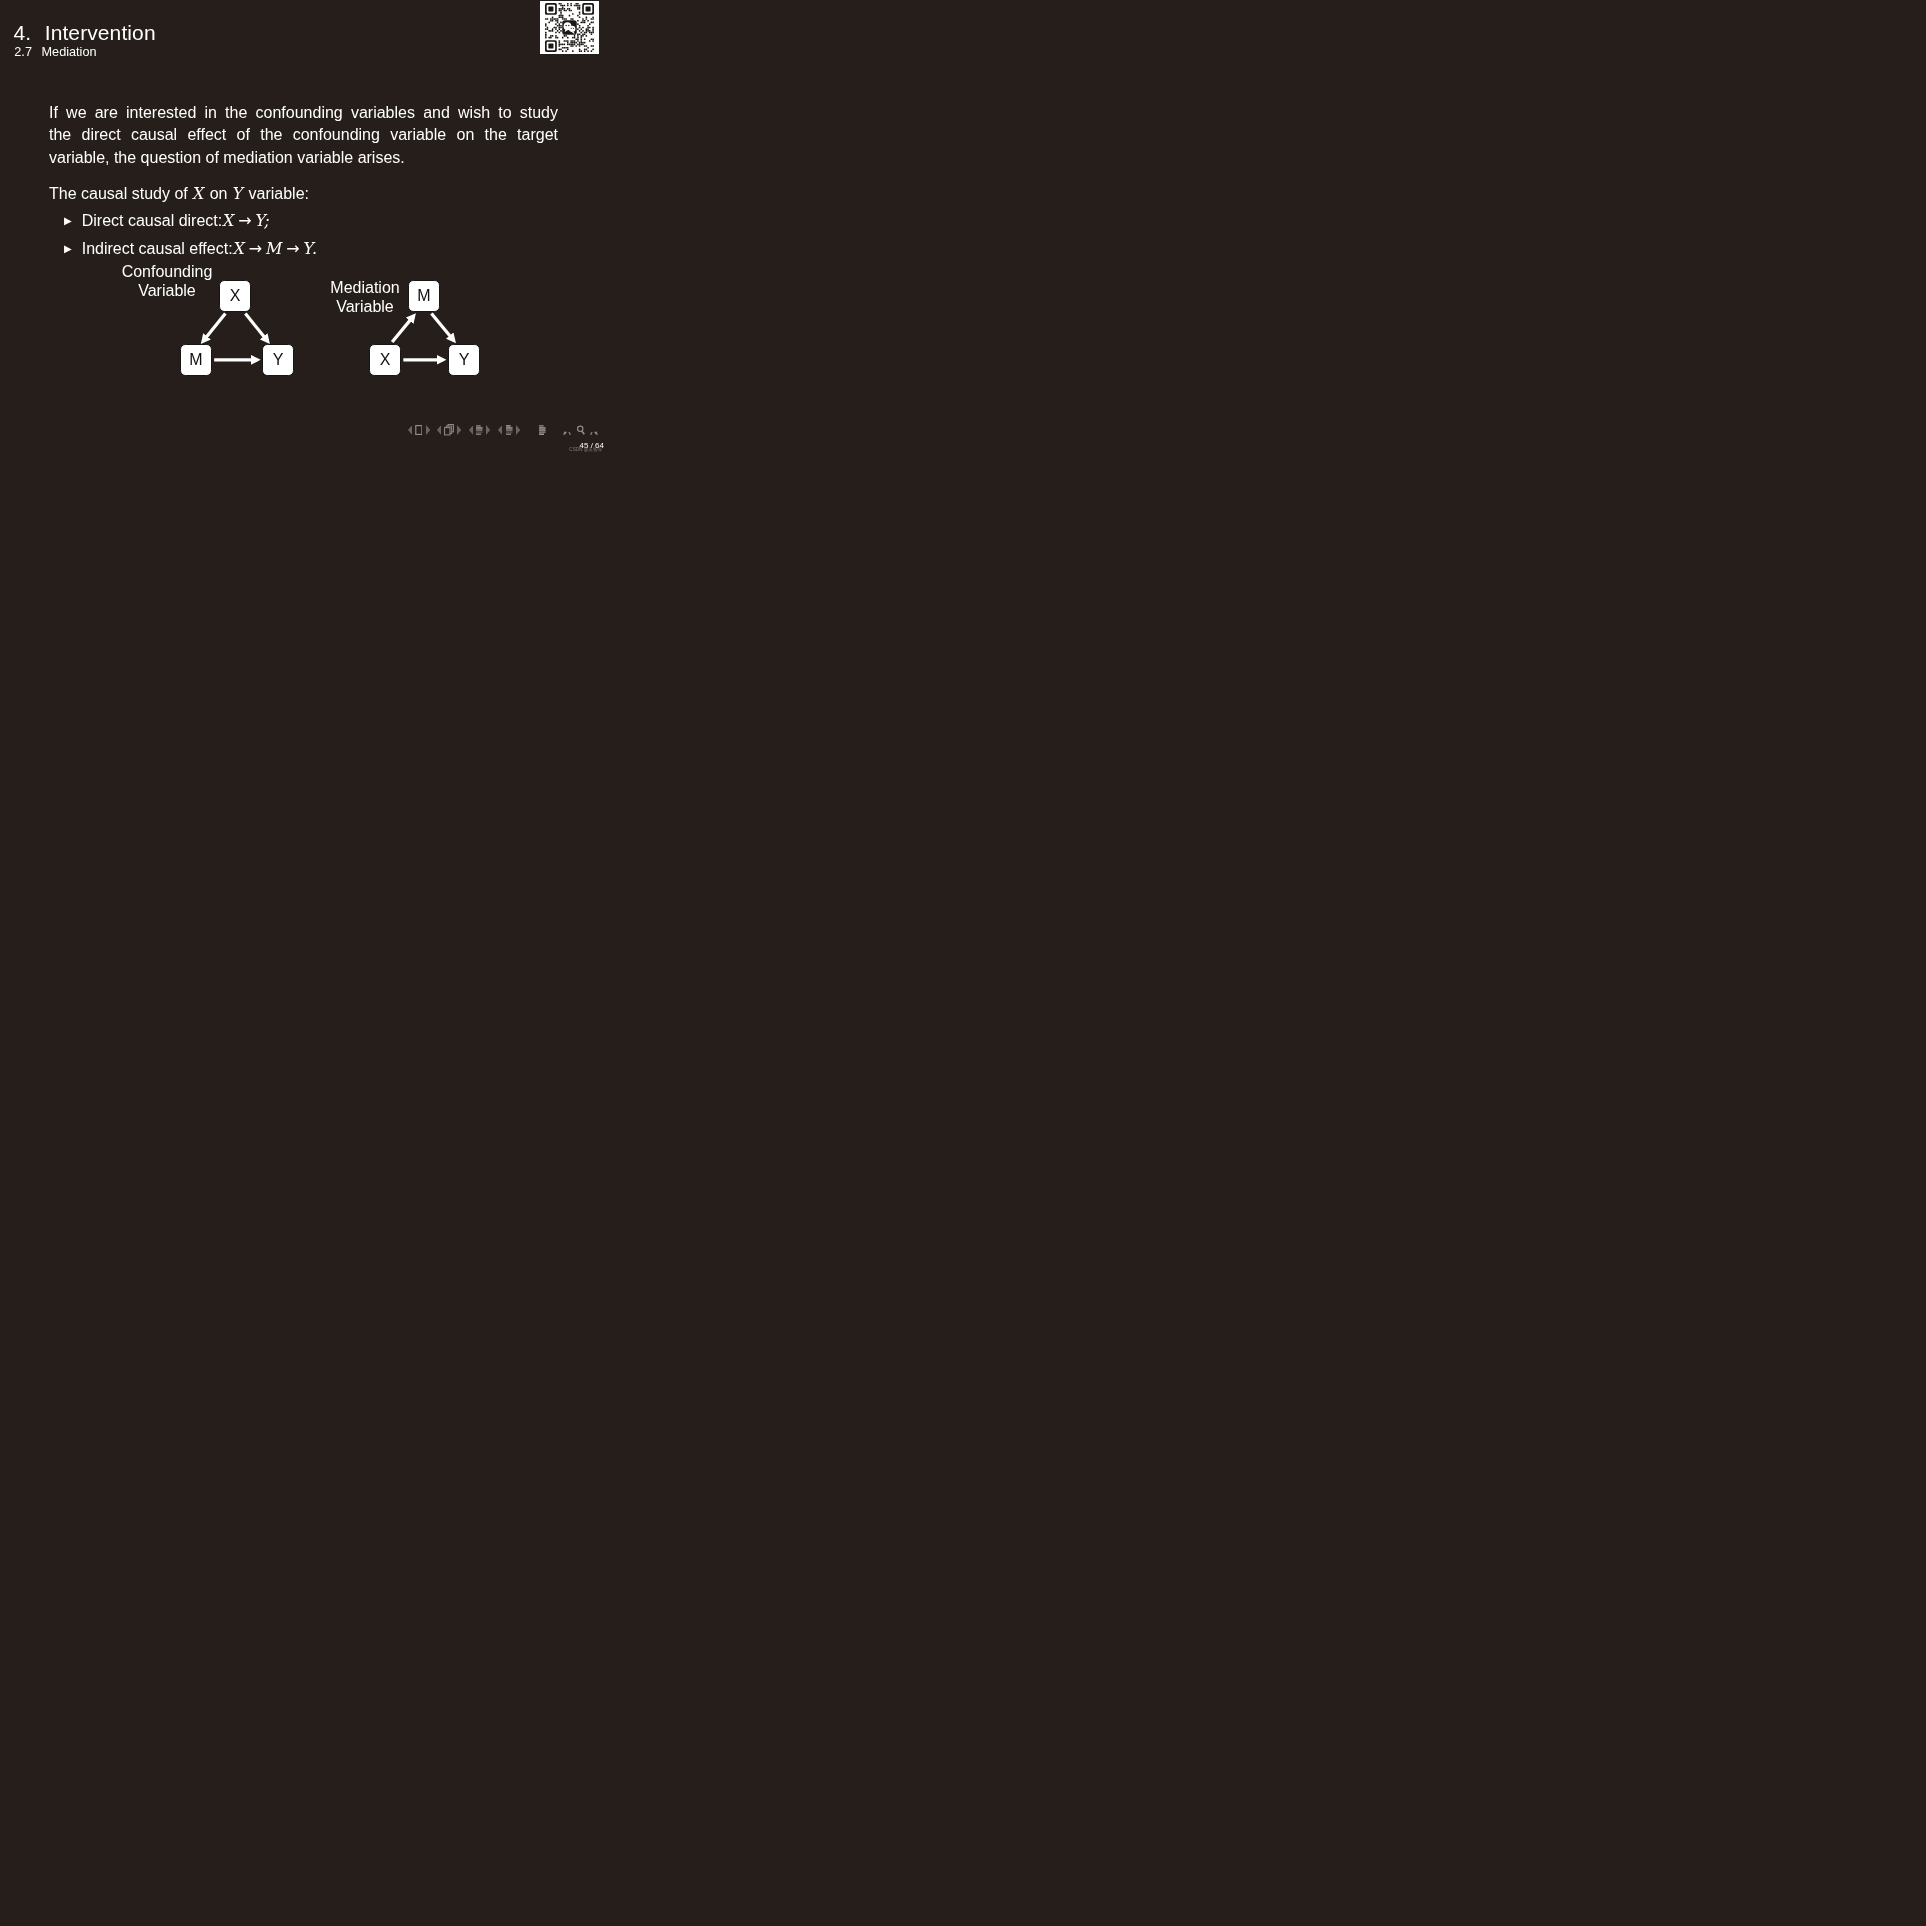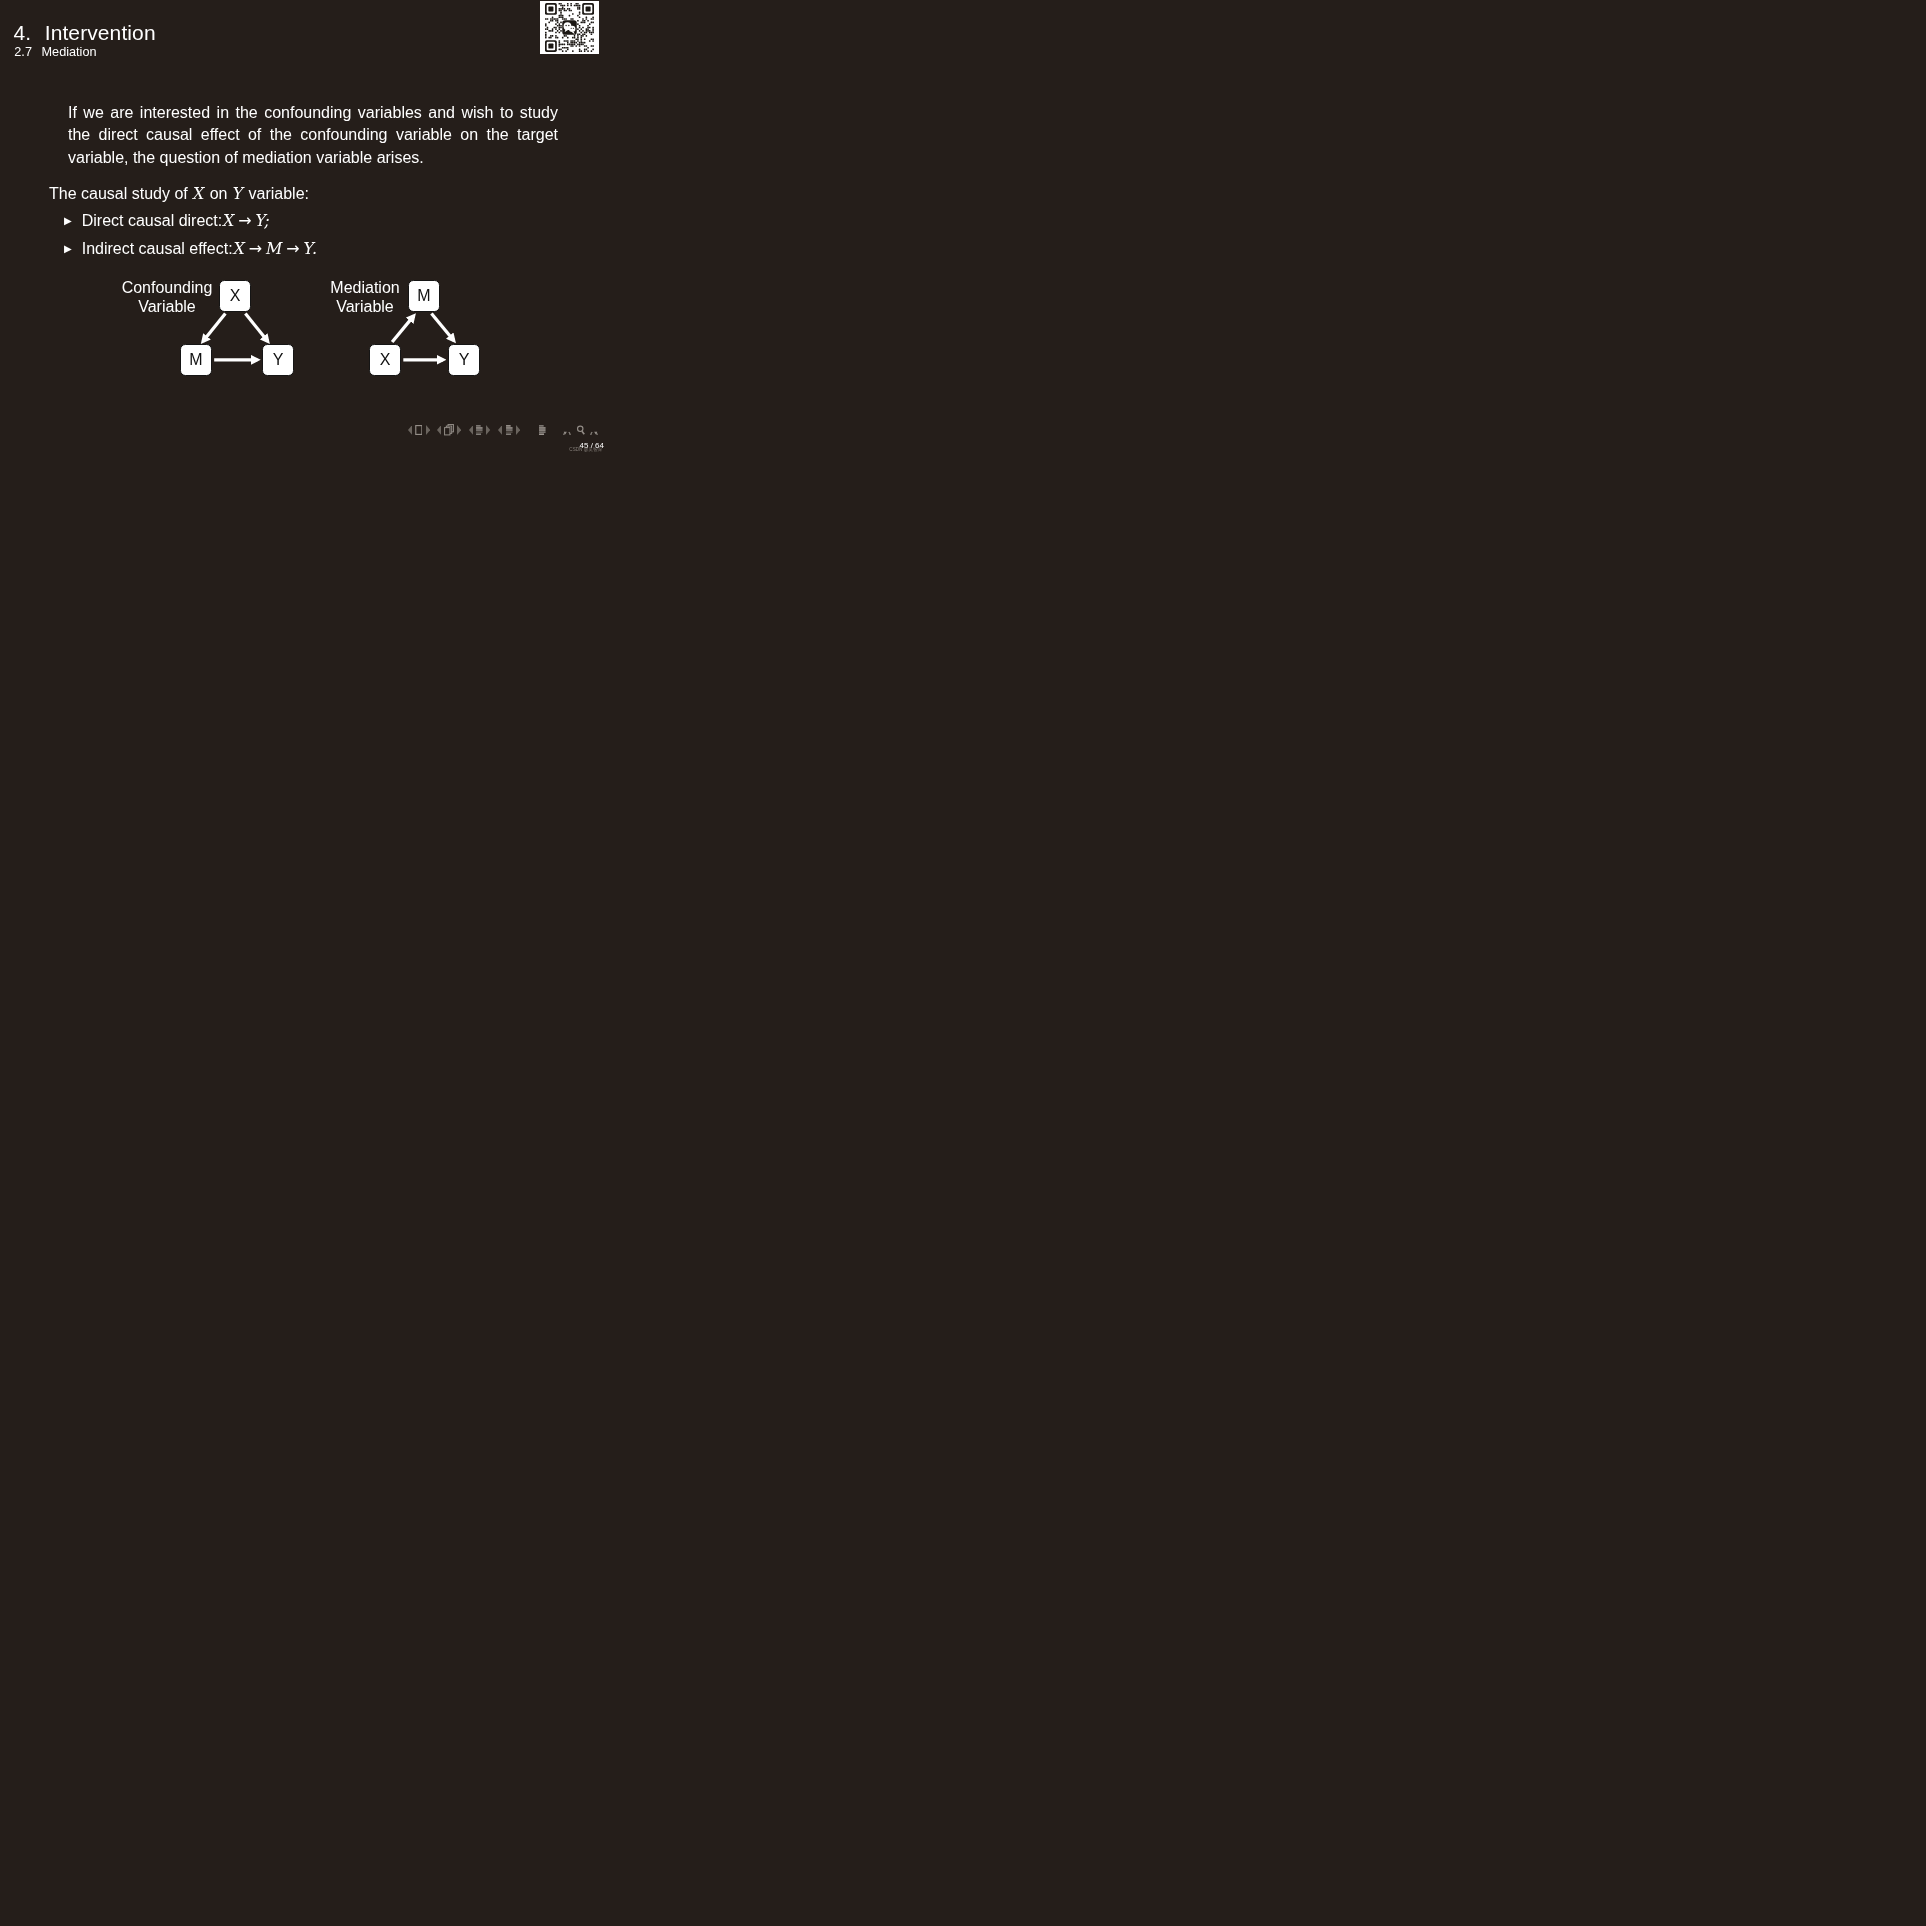--- a/index.html
+++ b/index.html
@@ -5,31 +5,31 @@
   html,body{margin:0;padding:0;background:#251e1a;}
   .slide{position:relative;width:604px;height:453px;background:#251e1a;color:#fff;
          font-family:"Liberation Sans",sans-serif;overflow:hidden;}
   
   .title{position:absolute;left:13.5px;top:13px;font-size:21px;letter-spacing:0.1px;white-space:nowrap;margin-top:8px;}
   .title .num{margin-right:13.5px;}
   .subtitle{position:absolute;left:14.3px;top:45px;font-size:12.7px;white-space:nowrap;}
   .subtitle .num{margin-right:9.6px;}
   
   .para{position:absolute;left:49px;top:102px;width:509px;font-size:16px;line-height:22.3px;}
-  .para .jline{text-align:justify;text-align-last:justify;text-justify:inter-word;margin-left:19px;}
+  .para .jline{text-align:justify;text-align-last:justify;text-justify:inter-word;}
   .para .jline.last{text-align-last:left;}
   .intro{position:absolute;left:49px;top:184px;font-size:16px;white-space:nowrap;}
   .mi{font-family:"DejaVu Serif",serif;font-style:italic;padding:0 0.8px;}
   .arr{font-family:"DejaVu Sans",sans-serif;padding:0 3.1px;}
   .bullet{position:absolute;left:64px;font-size:16px;display:flex;align-items:center;white-space:nowrap;}
   .bullet.b1{top:211px;} .bullet.b2{top:239px;}
   .tri{font-family:"DejaVu Sans",sans-serif;font-size:10px;margin-right:10px;color:#fff;}
   
   .caption{position:absolute;text-align:center;font-size:16px;line-height:19px;}
-  .cap-left{left:109px;top:278px;width:116px;text-align:center;}
+  .cap-left{left:109px;top:262px;width:116px;text-align:center;}
   .cap-right{left:307px;top:278px;width:116px;}
   .node{position:absolute;width:32px;height:32px;box-sizing:border-box;background:#fff;
         border:1.2px solid #151515;border-radius:5.4px;color:#111;font-size:16px;
         display:flex;align-items:center;justify-content:center;}
   .arrows{position:absolute;left:0;top:0;width:604px;height:453px;pointer-events:none;}
   
   .qr{position:absolute;right:4.6px;top:0.8px;width:59px;height:53px;background:#fff;}
   .qr svg{position:absolute;left:4.6px;top:1.9px;width:49px;height:49px;}
   
   .navbar{position:absolute;right:5.4px;bottom:17px;display:flex;align-items:center;}

